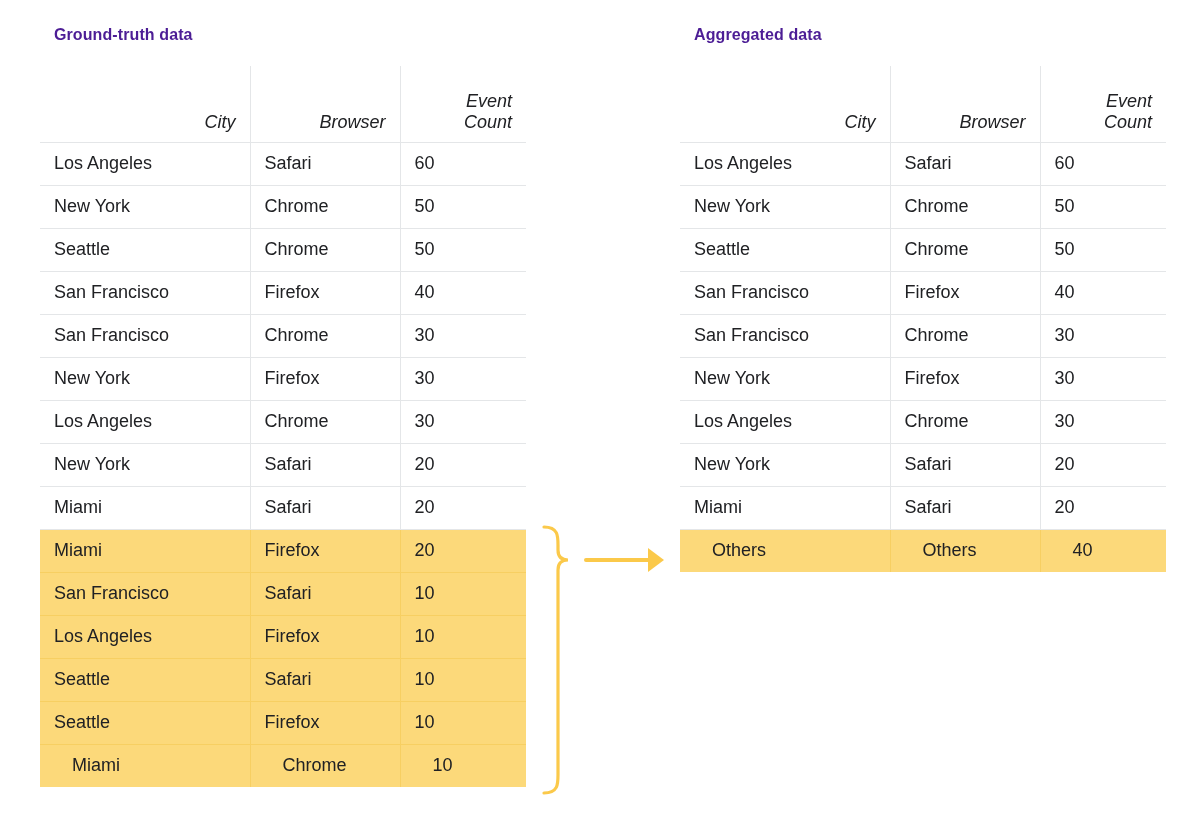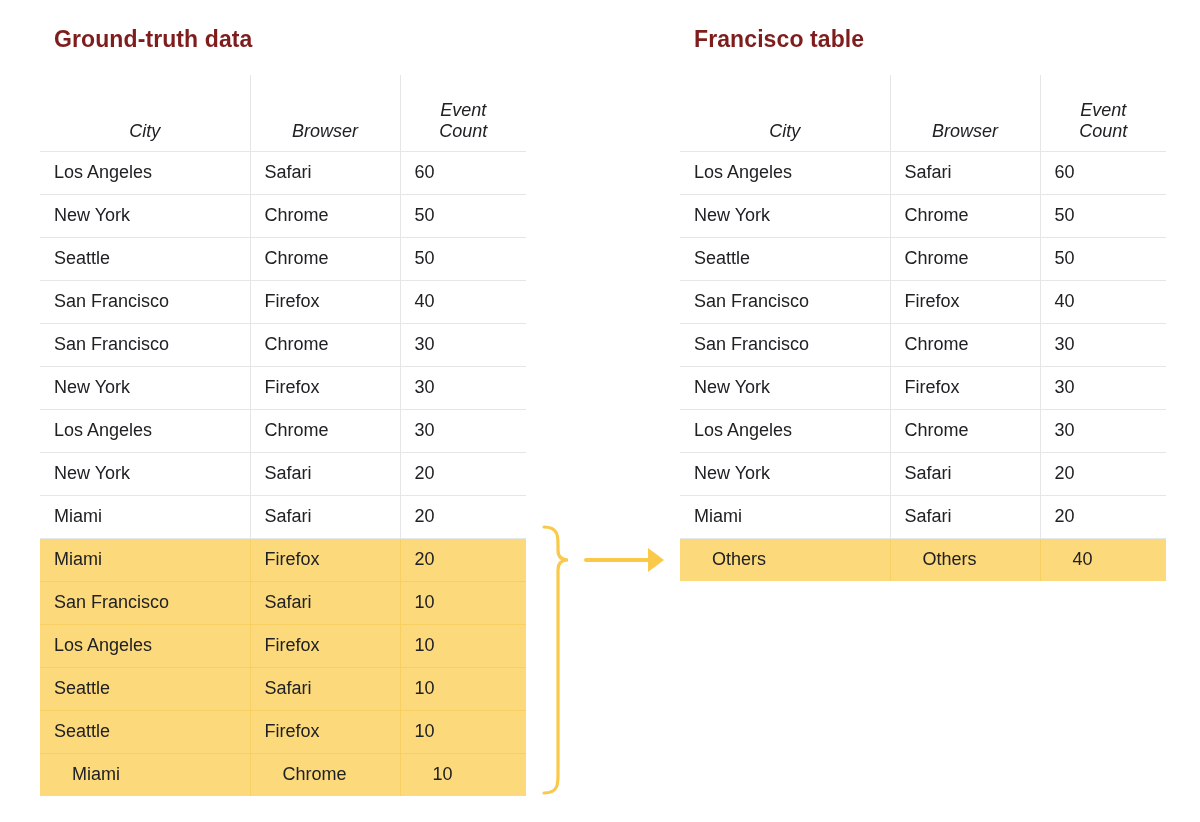--- a/index.html
+++ b/index.html
@@ -22,23 +22,23 @@
     border-radius: 14px;
   }
   .panel {
     position: absolute;
     top: 26px;
   }
   .panel-left { left: 40px; width: 490px; }
   .panel-right { left: 680px; width: 490px; }
 
   .panel-title {
-    font-size: 23px;
+    font-size: 16px;
     font-weight: bold;
-    color: #7f1d1d;
+    color: #4c1d95;
     letter-spacing: 0.1px;
     margin: 0 0 22px 14px;
   }
 
   table.data-table {
     border-collapse: collapse;
     width: 486px;
     table-layout: fixed;
   }
   table.data-table th,
@@ -51,21 +51,21 @@
     border-right: 1px solid #e4e6e8;
     font-weight: normal;
     box-sizing: border-box;
   }
   table.data-table th:last-child,
   table.data-table td:last-child {
     border-right: none;
   }
   table.data-table th {
     font-style: italic;
-    text-align: center;
+    text-align: right;
     vertical-align: bottom;
     height: 76px;
     padding-bottom: 8px;
     line-height: 1.18;
   }
   th.col-city { width: 210px; }
   th.col-browser { width: 150px; }
   th.col-count { width: 126px; text-align: right; }
   td.cell-count { text-align: left; }
 
@@ -198,21 +198,21 @@
         <path d="M 16 527 C 30 527, 30 536, 30 545 L 30 550 C 30 557, 34 560, 40 560 C 34 560, 30 563, 30 570 L 30 775 C 30 784, 30 793, 16 793" fill="none" stroke="#fbc94a" stroke-width="3.2" stroke-linecap="round"></path>
       </g>
       <g>
         <line x1="58" y1="560" x2="122" y2="560" stroke="#fbc94a" stroke-width="4" stroke-linecap="round"></line>
         <path d="M 120 548 L 136 560 L 120 572 Z" fill="#fbc94a"></path>
       </g>
     </svg>
   </div>
 
   <div class="panel panel-right">
-    <div class="panel-title">Francisco table</div>
+    <div class="panel-title">Aggregated data</div>
     <table class="data-table">
       <thead>
         <tr>
           <th class="col-city">
             <span class="head-wrap">City</span>
           </th>
           <th class="col-browser">
             <span class="head-wrap">Browser</span>
           </th>
           <th class="col-count">

